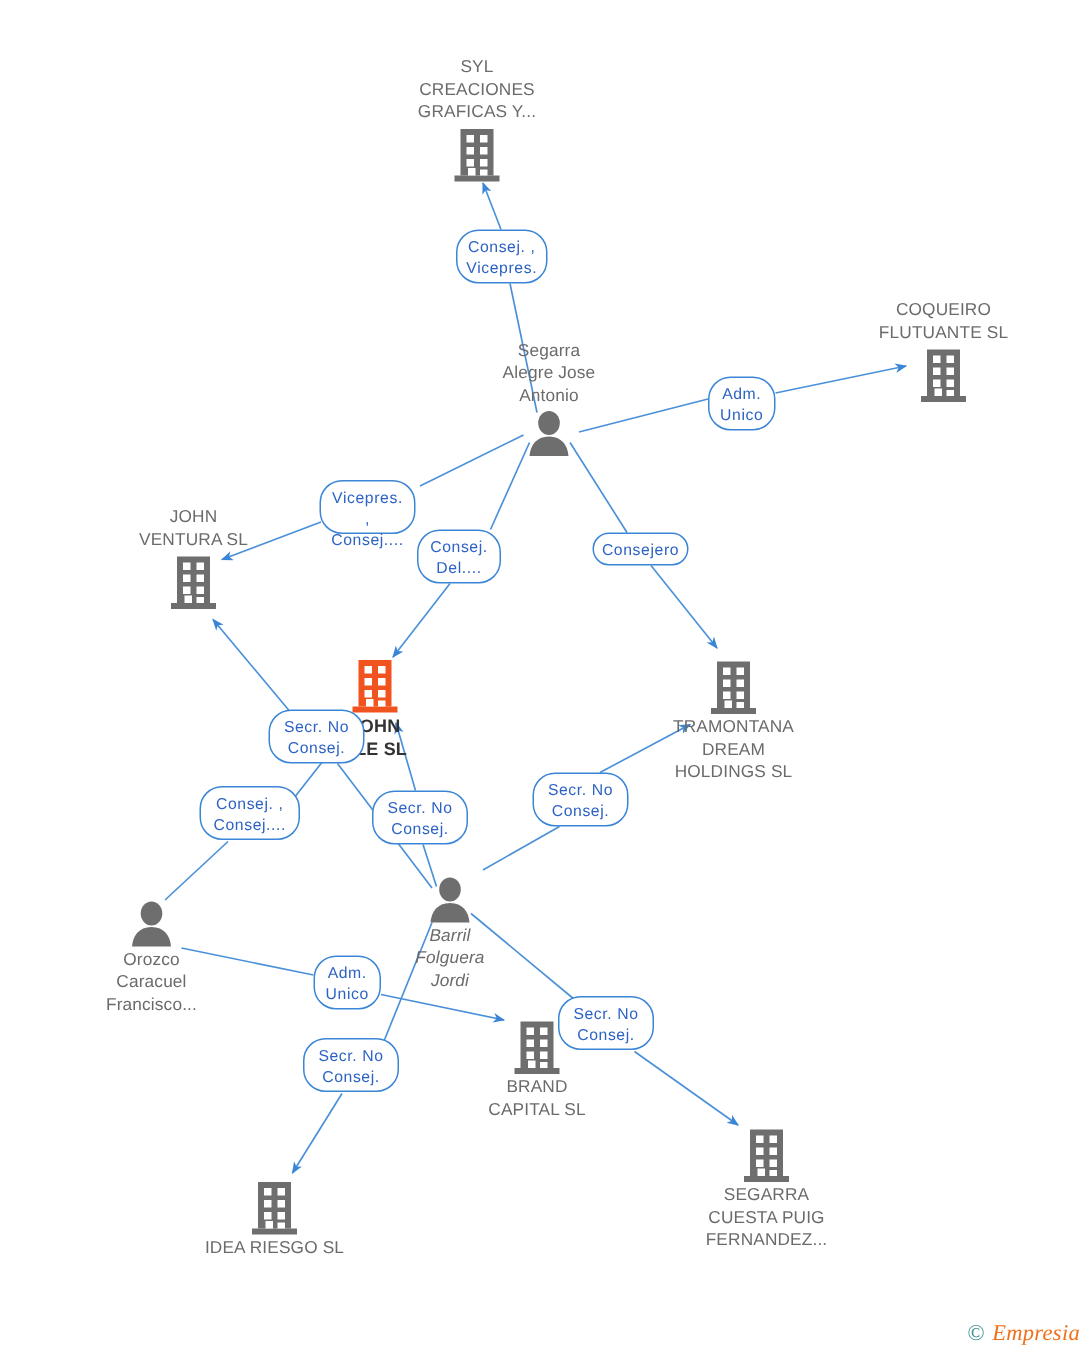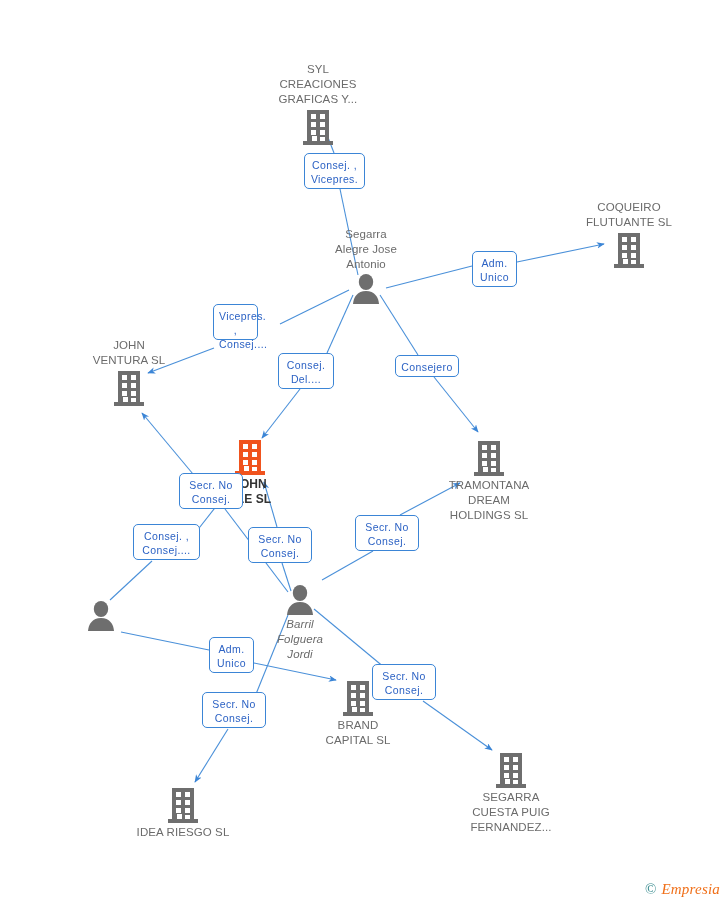--- a/index.html
+++ b/index.html
@@ -57,21 +57,21 @@
     color: #333333;
     font-weight: bold;
     font-size: 12px;
   }
 
   
   .relbox {
     position: absolute;
     box-sizing: border-box;
     border: 1px solid #3b85d6;
-    border-radius: 5px;
+    border-radius: 15px;
     background: #ffffff;
     color: #2c62c4;
     font-family: "Liberation Sans", sans-serif;
     font-size: 10.5px;
     line-height: 14px;
     letter-spacing: 0.4px;
     text-align: center;
     padding: 4px 5px 4px 5px;
     white-space: pre-line;
     z-index: 20;
@@ -149,21 +149,21 @@
       <line x1="254" y1="663" x2="336" y2="680" marker-end="url(#arrowhead)"></line>
 
       <line x1="288" y1="615" x2="256" y2="694"></line>
       <line x1="228" y1="729" x2="195" y2="782" marker-end="url(#arrowhead)"></line>
 
       <line x1="314" y1="609" x2="385" y2="668"></line>
       <line x1="423" y1="701" x2="492" y2="750" marker-end="url(#arrowhead)"></line>
     </g>
   </svg>
 
-  <div class="node label-above" style="left:318px; top:38px;margin-top:24px;">
+  <div class="node label-above" style="left:318px; top:38px;">
     <span class="label">SYL
 CREACIONES
 GRAFICAS Y...</span>
     <span class="glyph">
       <svg width="34" height="38" viewBox="0 0 34 38">
         <g fill="#6e6e6e">
           <rect x="6" y="2" width="22" height="31"></rect>
           <rect x="2" y="33" width="30" height="4"></rect>
         </g>
         <g fill="#ffffff">
@@ -289,20 +289,23 @@
 
   <div class="node company-label-below" style="left:101px; top:600px;">
     <span class="glyph">
       <svg width="30" height="32" viewBox="0 0 30 32">
         <g fill="#6e6e6e">
           <ellipse cx="15" cy="9" rx="7.2" ry="8"></ellipse>
           <path d="M15 18 C6.5 18 2.5 24 2 31 L28 31 C27.5 24 23.5 18 15 18 Z"></path>
         </g>
       </svg>
     </span>
+    <span class="label">Orozco
+Caracuel
+Francisco...</span>
   </div>
 
   <div class="node company-label-below" style="left:300px; top:584px;font-style:italic;">
     <span class="glyph">
       <svg width="30" height="32" viewBox="0 0 30 32">
         <g fill="#6e6e6e">
           <ellipse cx="15" cy="9" rx="7.2" ry="8"></ellipse>
           <path d="M15 18 C6.5 18 2.5 24 2 31 L28 31 C27.5 24 23.5 18 15 18 Z"></path>
         </g>
       </svg>
@@ -380,21 +383,21 @@
 CUESTA PUIG
 FERNANDEZ...</span>
   </div>
 
   <div class="relbox" style="left:304px; top:153px; width:61px; height:36px;">Consej. ,
 Vicepres.</div>
 
   <div class="relbox" style="left:472px; top:251px; width:45px; height:36px;">Adm.
 Unico</div>
 
-  <div class="relbox" style="left:213px; top:304px; width:45px; height:36px;">Vicepres. ,
+  <div class="relbox" style="left:213px; top:320px; width:64px; height:36px;">Vicepres. ,
 Consej....</div>
 
   <div class="relbox" style="left:278px; top:353px; width:56px; height:36px;">Consej.
 Del....</div>
 
   <div class="relbox one-line" style="left:395px; top:355px; width:64px; height:22px;">Consejero</div>
 
   <div class="relbox" style="left:179px; top:473px; width:64px; height:36px;">Secr.  No
 Consej.</div>
 

